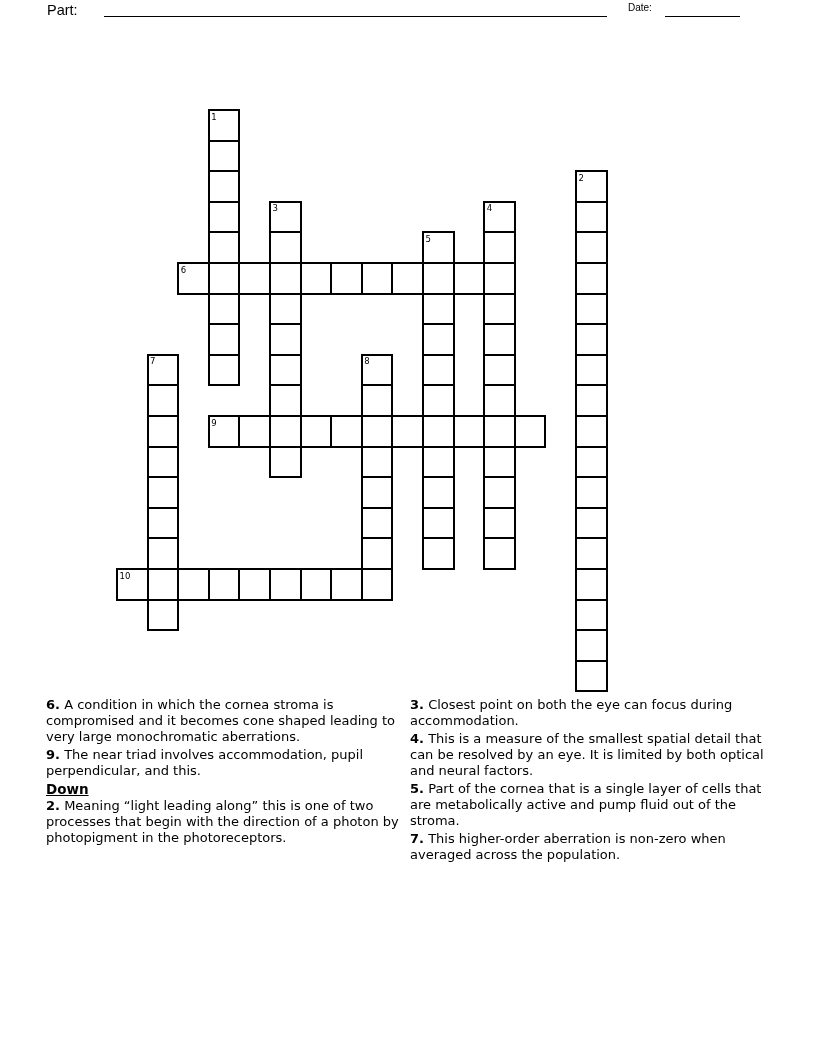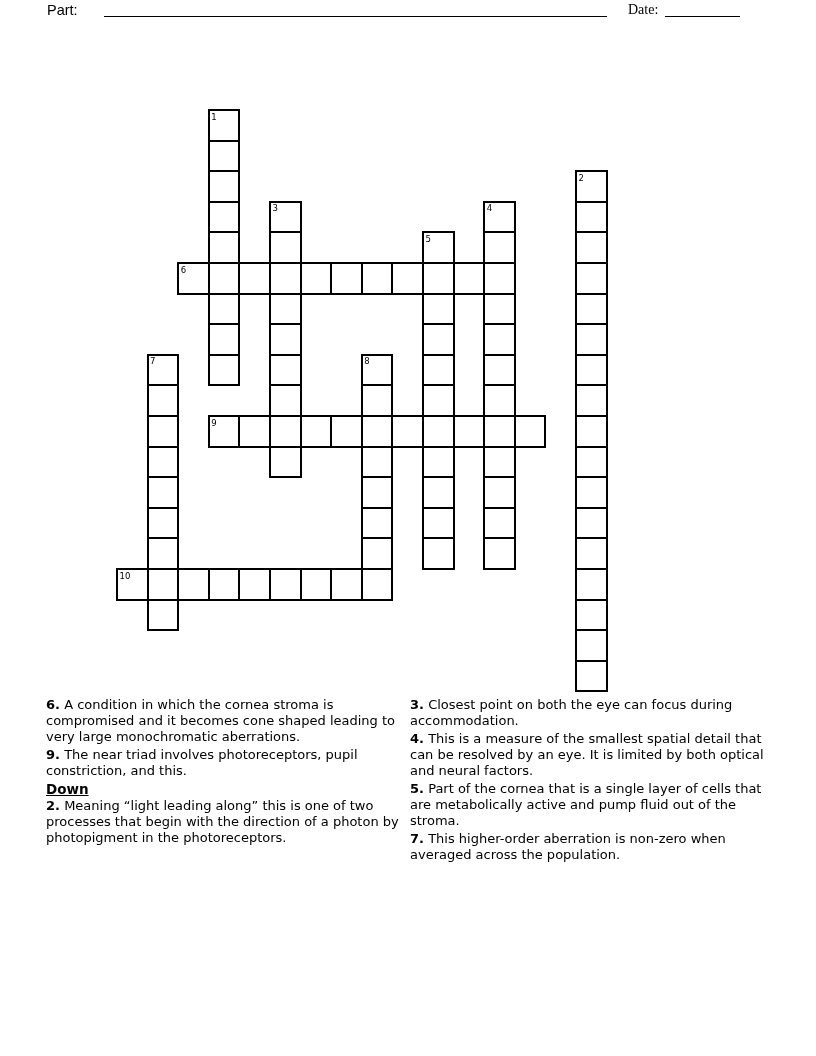--- a/index.html
+++ b/index.html
@@ -22,22 +22,22 @@
   }
   .name-line {
     position: absolute;
     left: 104px; top: 0;
     width: 503px; height: 16px;
     border-bottom: 1.5px solid #000;
   }
   .date-label {
     position: absolute;
     left: 628px; top: 2px;
-    font-family: Liberation Serif, serif;
-    font-size: 14px;
+    font-family: Liberation Sans, sans-serif;
+    font-size: 10px;
   }
   .date-line {
     position: absolute;
     left: 665px; top: 0;
     width: 75px; height: 16px;
     border-bottom: 1.5px solid #000;
   }
 
   
   .title {
@@ -214,21 +214,21 @@
       <span class="cellnum" style="left: 308.5px; top: 124.9px;">5</span>
       <span class="cellnum" style="left: 63.7px; top: 155.5px;">6</span>
       <span class="cellnum" style="left: 33.1px; top: 247.3px;">7</span>
       <span class="cellnum" style="left: 247.3px; top: 247.3px;">8</span>
       <span class="cellnum" style="left: 94.3px; top: 308.5px;">9</span>
       <span class="cellnum" style="left: 2.5px; top: 461.5px;">10</span>
     </div>
 
   <div class="clues-col clues-left">
     <p class="clue"><b>6.</b> <span>A condition in which the cornea stroma is compromised and it becomes cone shaped leading to very large monochromatic aberrations.</span></p>
-    <p class="clue"><b>9.</b> <span>The near triad involves photoreceptors, pupil constriction, and this.</span></p>
+    <p class="clue"><b>9.</b> <span>The near triad involves accommodation, pupil perpendicular, and this.</span></p>
     <div class="clue-heading">Down</div>
     <p class="clue"><b>2.</b> <span>Meaning “light leading along” this is one of two processes that begin with the direction of a photon by photopigment in the photoreceptors.</span></p>
   </div>
 
   <div class="clues-col clues-right">
     <p class="clue"><b>3.</b> <span>Closest point on both the eye can focus during accommodation.</span></p>
     <p class="clue"><b>4.</b> <span>This is a measure of the smallest spatial detail that can be resolved by an eye. It is limited by both optical and neural factors.</span></p>
     <p class="clue"><b>5.</b> <span>Part of the cornea that is a single layer of cells that are metabolically active and pump fluid out of the stroma.</span></p>
     <p class="clue"><b>7.</b> <span>This higher-order aberration is non-zero when averaged across the population.</span></p>
   </div>

